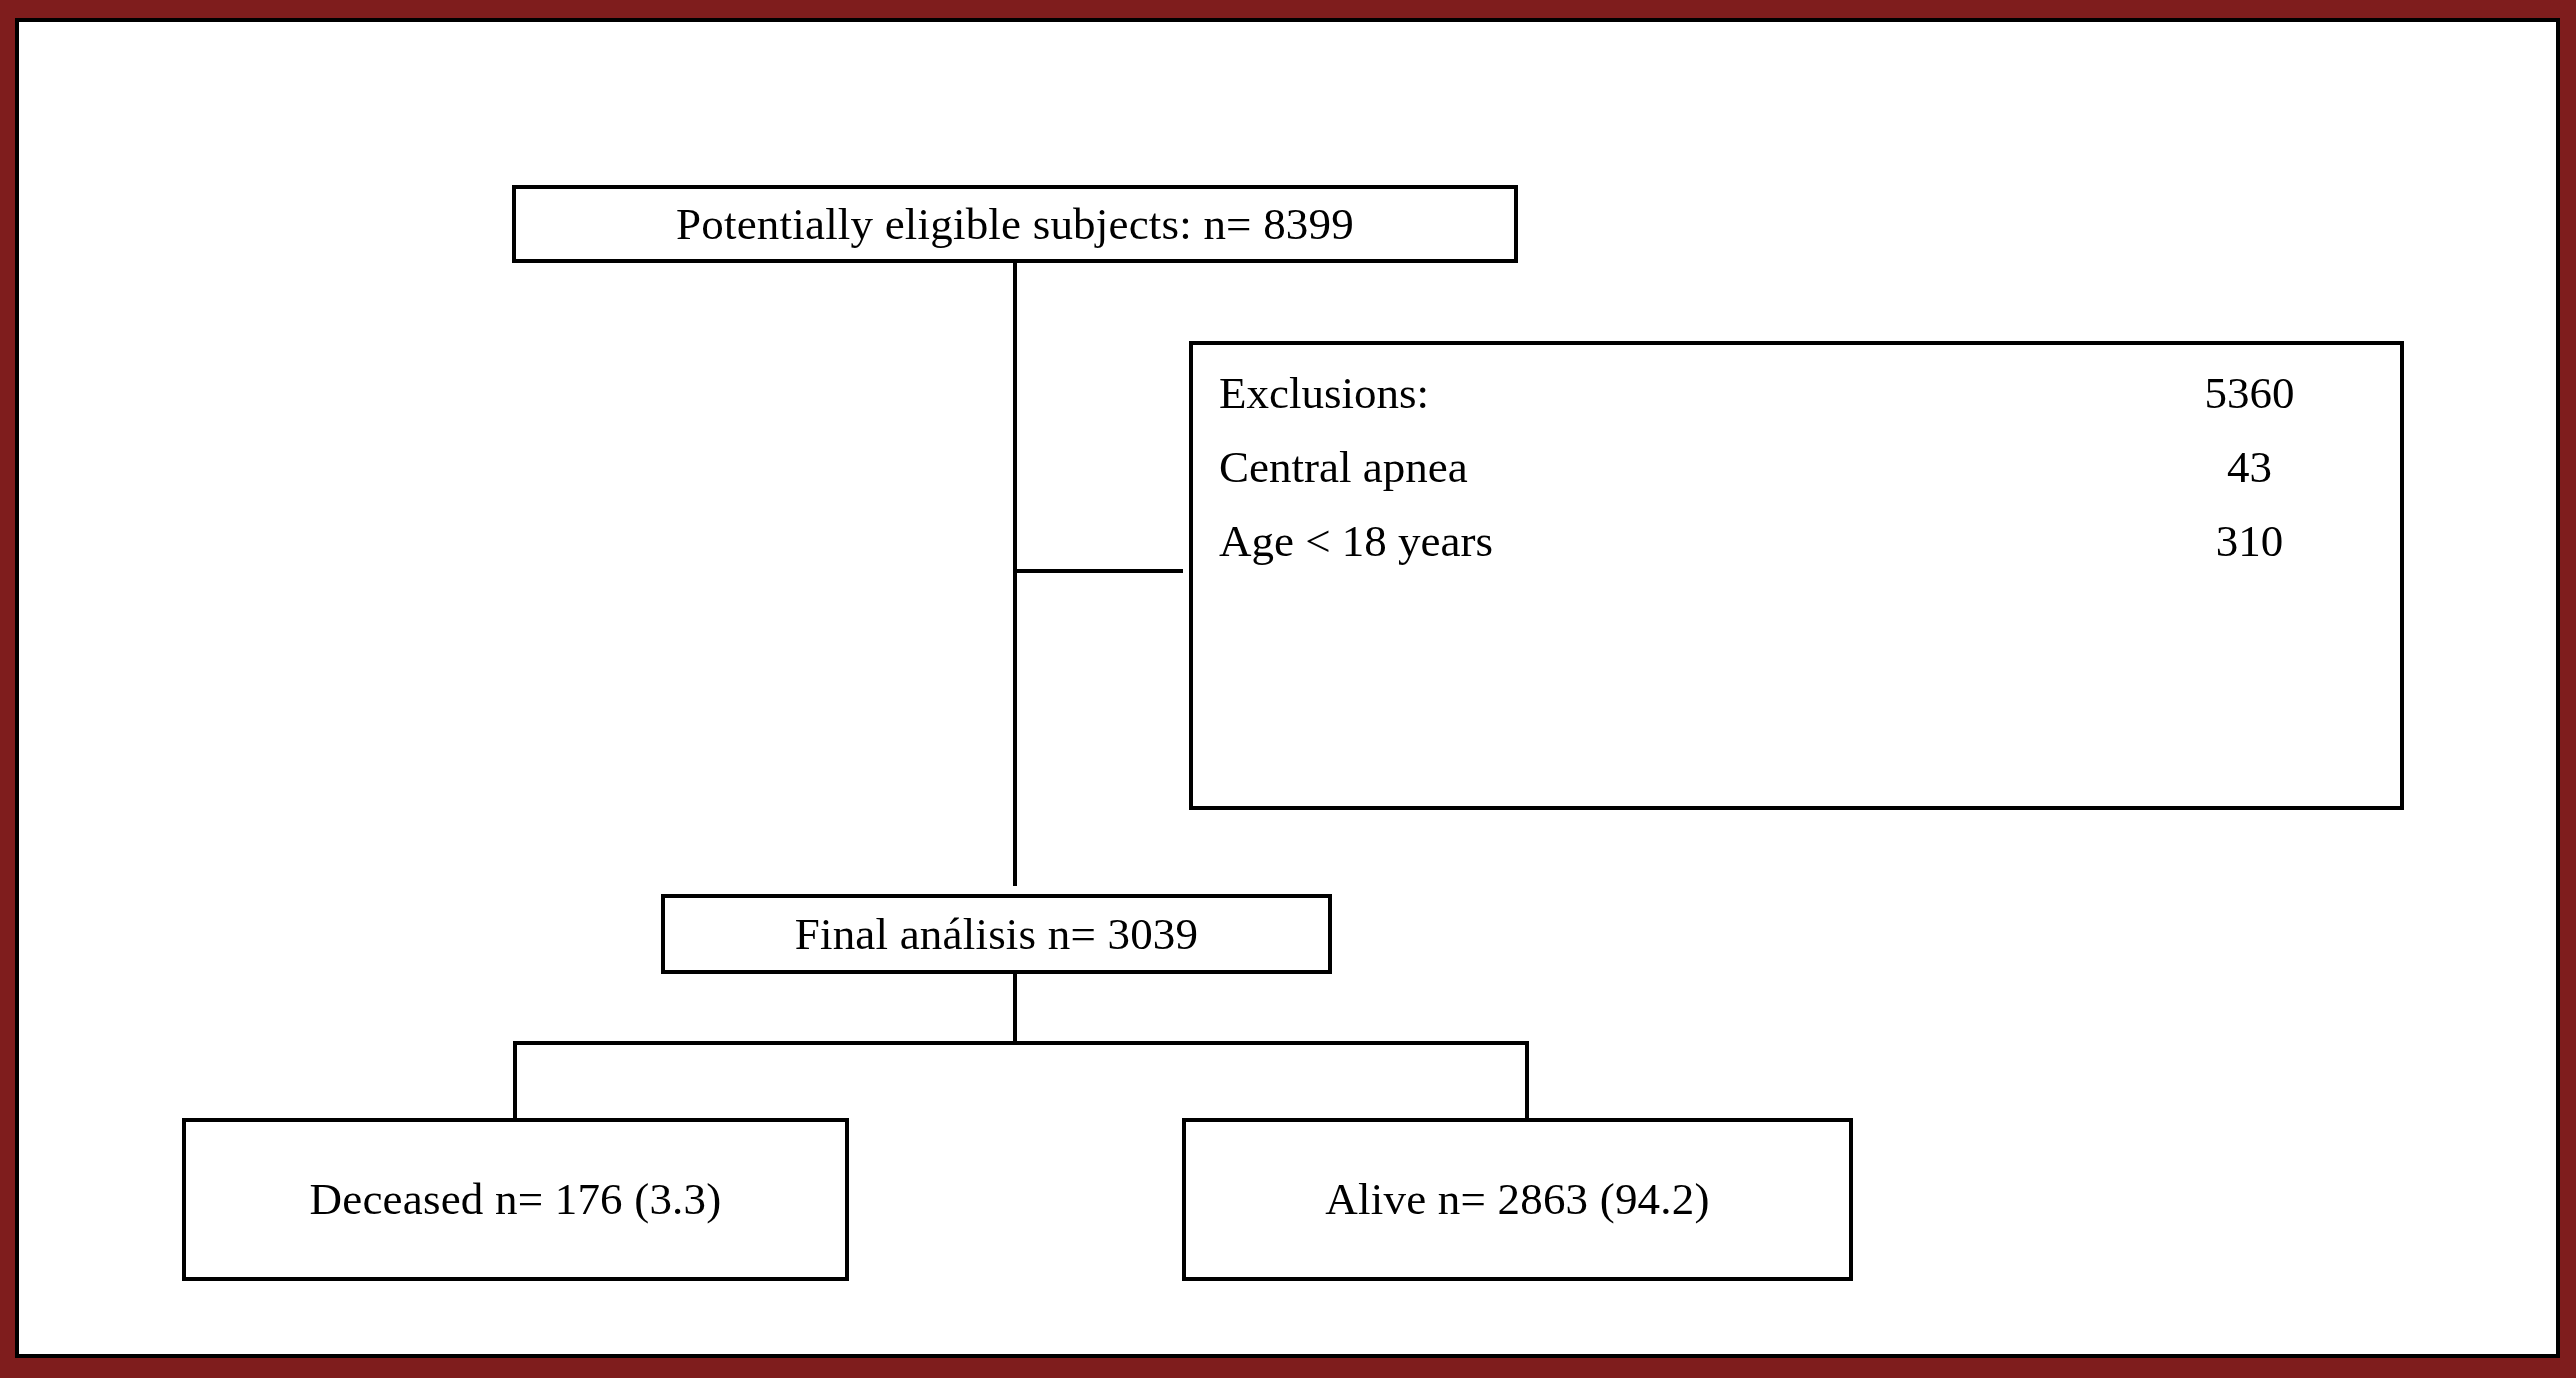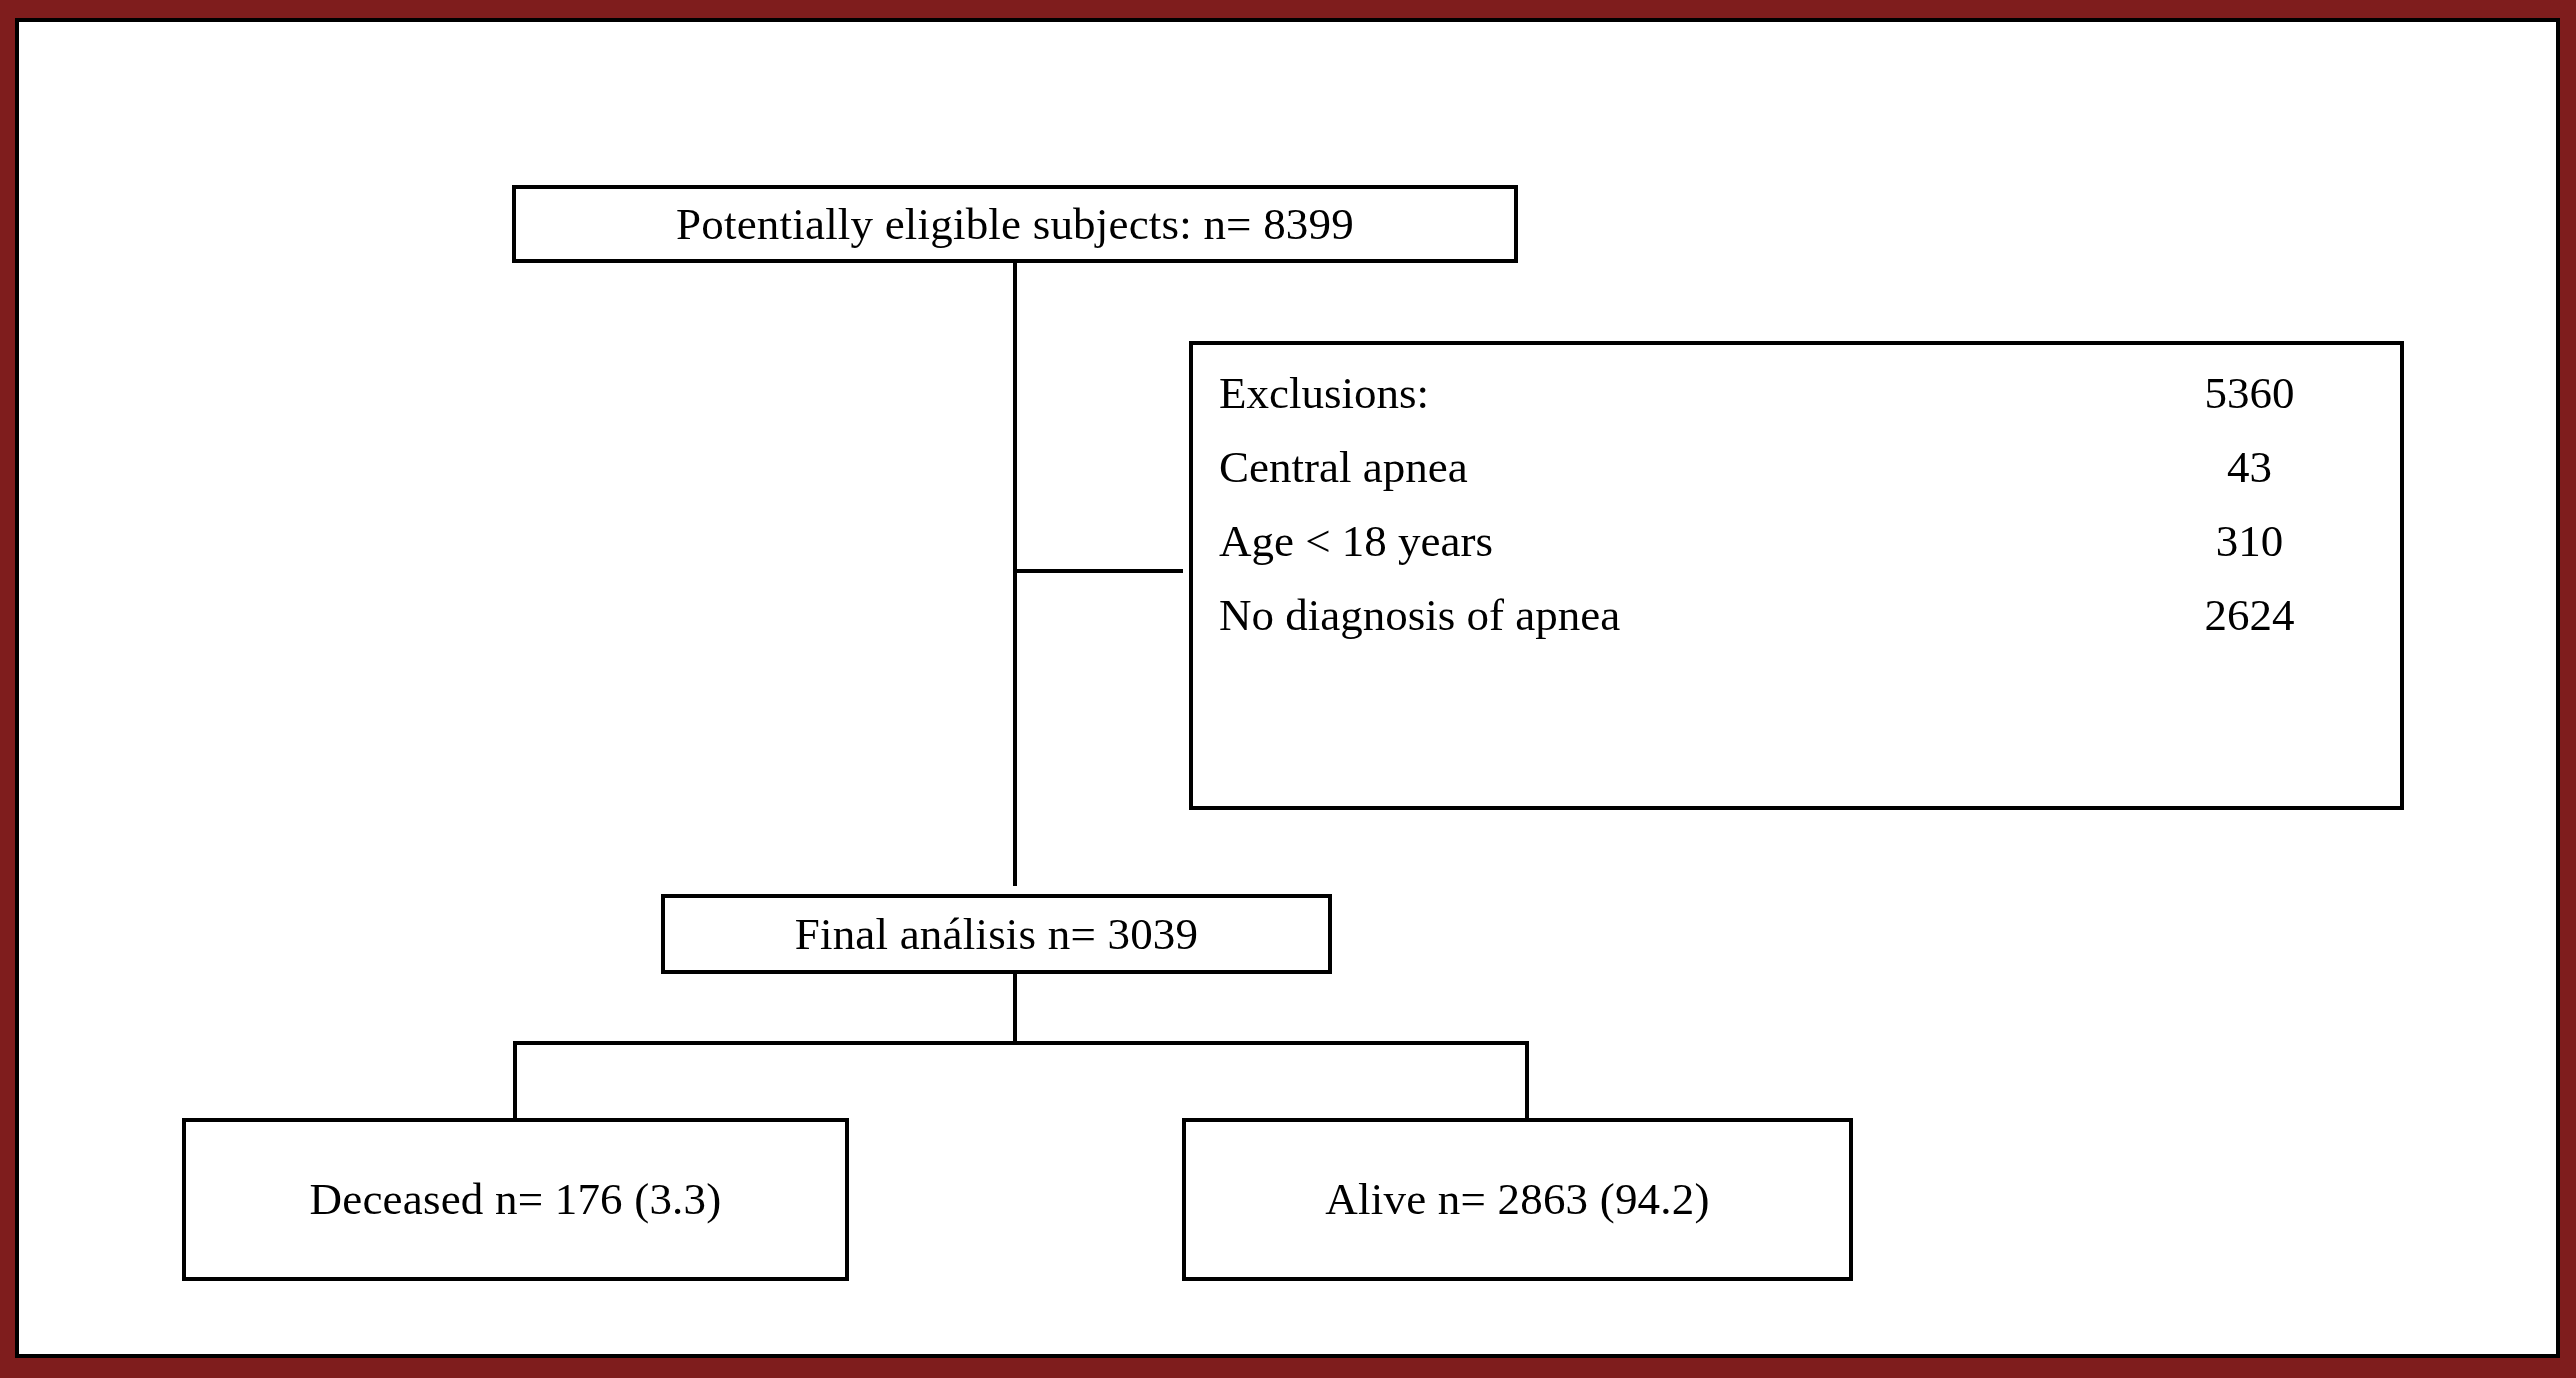--- a/index.html
+++ b/index.html
@@ -181,24 +181,20 @@
           <td class="exc-value">5360</td>
         </tr>
         <tr>
           <td class="exc-label">Central apnea</td>
           <td class="exc-value">43</td>
         </tr>
         <tr>
           <td class="exc-label">Age &lt; 18 years</td>
           <td class="exc-value">310</td>
         </tr>
-        <tr>
-          <td class="exc-label">No diagnosis of apnea</td>
-          <td class="exc-value">2624</td>
-        </tr>
       </tbody>
     </table>
   </div>
 
   <div class="node" id="node-final">
     <span class="node-label">Final análisis n= 3039</span>
   </div>
 
   <div class="node" id="node-deceased">
     <span class="node-label">Deceased n= 176 (3.3)</span>

